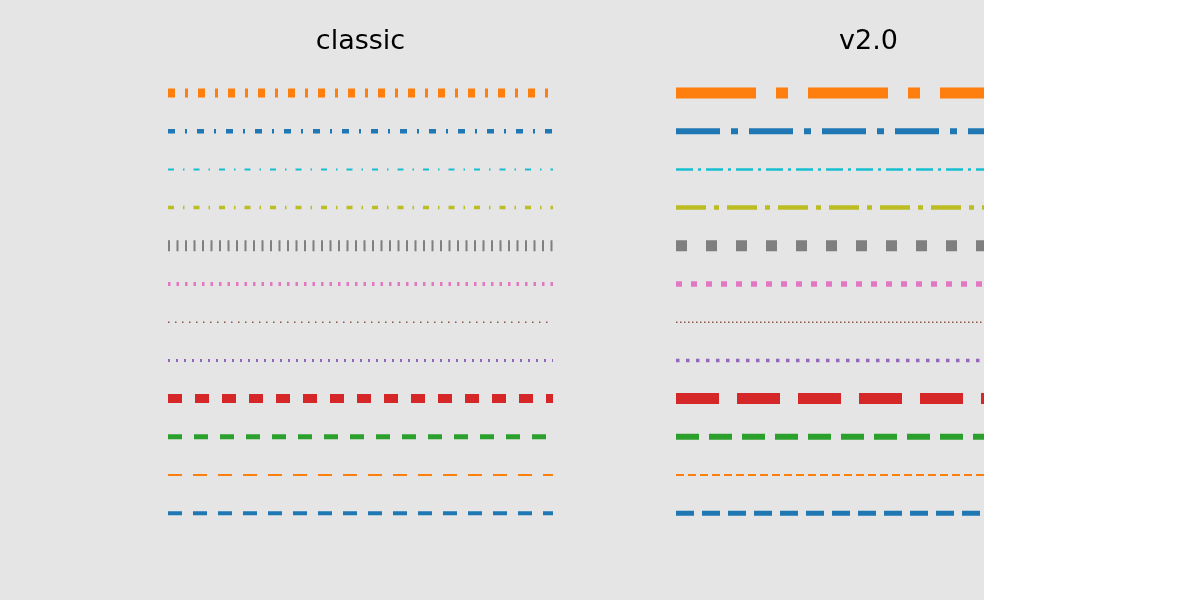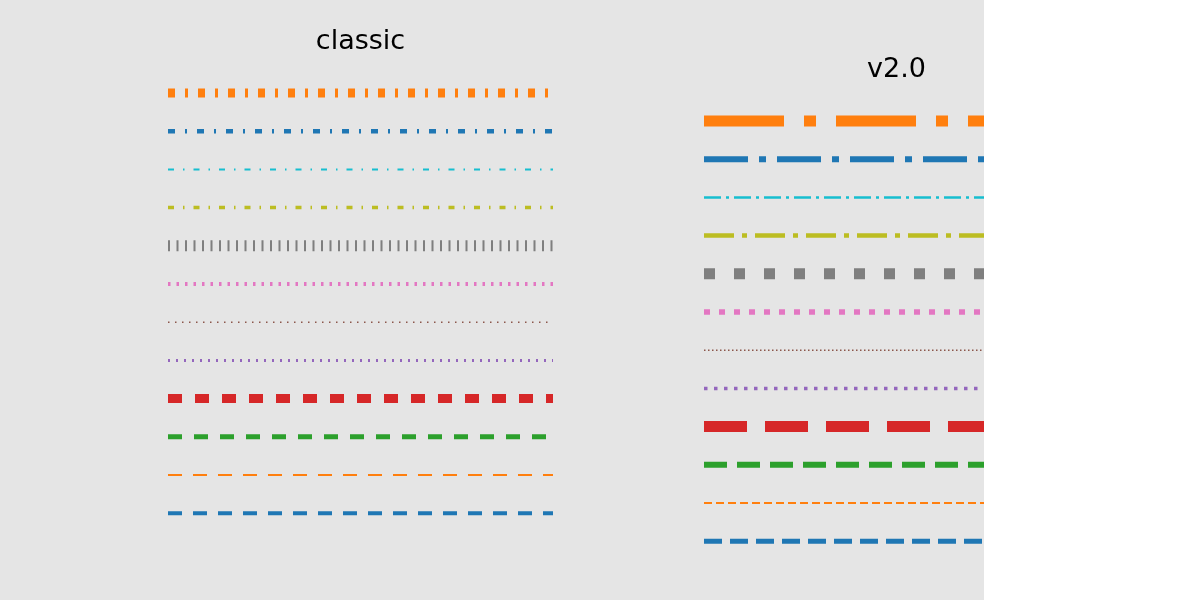--- a/index.html
+++ b/index.html
@@ -14,21 +14,21 @@
     background: #e5e5e5;
     font-family: "DejaVu Sans", sans-serif;
     overflow: hidden;
   }
   .panel {
     position: absolute;
     top: 24px;
     width: 385px;
   }
   .panel-left  { left: 168px; }
-  .panel-right { left: 704px; margin-top: 28px; }
+  .panel-right { left: 676px; }
   .panel-title {
     height: 32px;
     line-height: 32px;
     text-align: center;
     font-size: 27px;
     color: #000000;
     margin-bottom: 19px;
   }
   .lines-svg {
     display: block;

